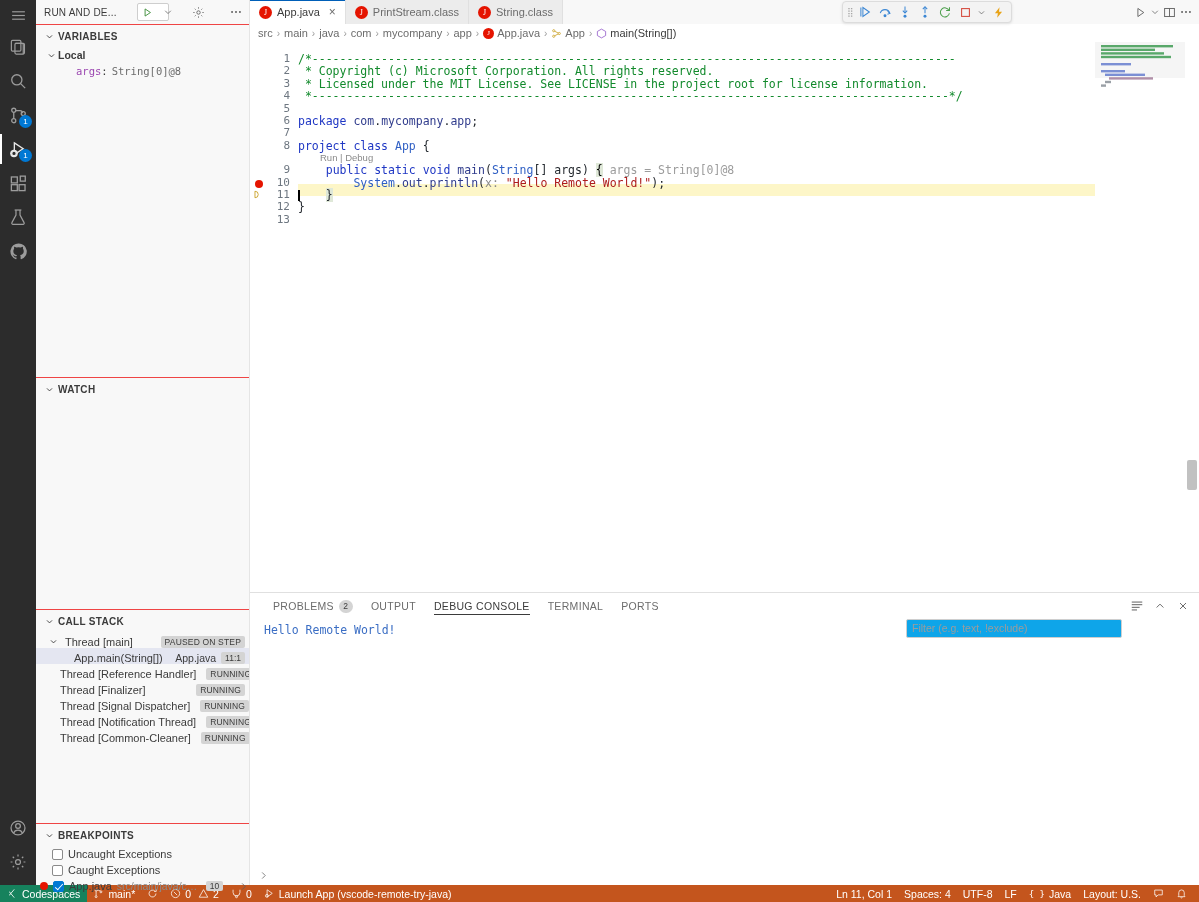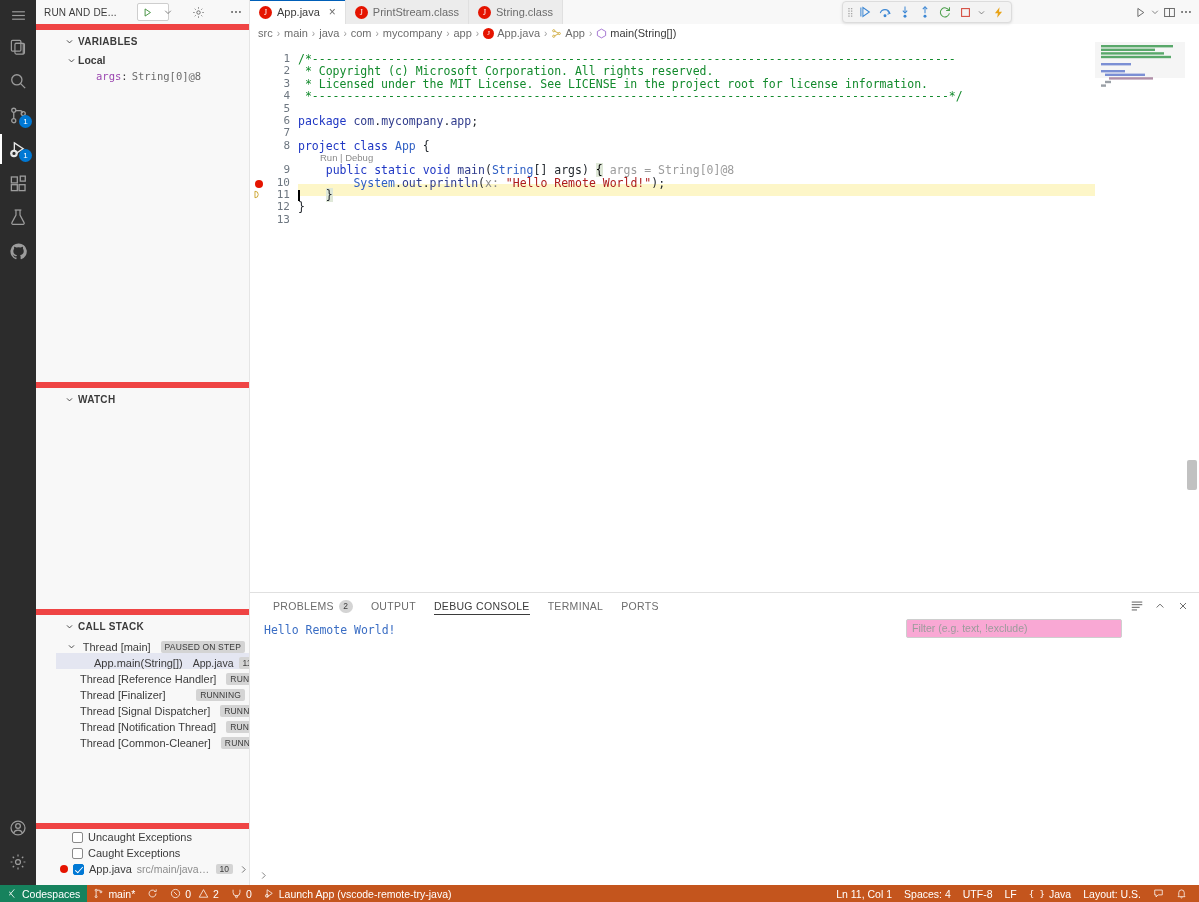--- a/index.html
+++ b/index.html
@@ -51,21 +51,21 @@
     overflow: hidden; text-overflow: ellipsis; max-width: 74px; text-transform: uppercase;
   }
   .launch-select {
     display: flex; align-items: center; gap: 5px; background: #ffffff;
     border: 1px solid #cecece; height: 18px; border-radius: 2px; padding: 0 3px 0 4px;
     flex: 1; min-width: 0;
   }
   .launch-label { font-size: 11px; color: #3b3b3b; flex: 1; white-space: nowrap; overflow: hidden; }
   .sb-icon-btn { width: 18px; height: 18px; display: flex; align-items: center; justify-content: center; color: #5c5c5c; }
 
-  .section { border-top: 6px solid #ef4444; padding-left: 20px; }
+  .section { border-top: 1px solid #ef4444; }
   .section:first-of-type { border-top: none; }
   .sec-head {
     height: 22px; display: flex; align-items: center; padding-left: 6px; gap: 2px;
     font-size: 10px; font-weight: bold; color: #3b3b3b; letter-spacing: .03em;
     background: #f8f8f8;
   }
   .twisty { width: 14px; height: 14px; display: inline-flex; align-items: center; justify-content: center; color: #3b3b3b; }
 
   .tree-row {
     height: 16px; display: flex; align-items: center; font-size: 11px;
@@ -207,21 +207,21 @@
   .ptab.active::after {
     content: ""; position: absolute; left: 9px; right: 9px; bottom: 4px; height: 1px; background: #3b3b3b;
   }
   .ptab-badge {
     background: #d4d4d4; color: #3b3b3b; border-radius: 8px; min-width: 14px; height: 13px;
     font-size: 8.5px; display: inline-flex; align-items: center; justify-content: center; padding: 0 4px;
   }
   .panel-actions { margin-left: auto; display: flex; align-items: center; gap: 7px; padding-right: 8px; }
   .filter-input {
     width: 216px; height: 19px; border: 1px solid #cecece; border-radius: 2px;
-    background: #f9a8d4; font-size: 10.5px; color: #3b3b3b; padding: 0 5px;
+    background: #0ea5e9; font-size: 10.5px; color: #3b3b3b; padding: 0 5px;
     font-family: "Liberation Sans", sans-serif; outline: none; margin-top: 44px;
   }
   .filter-input::placeholder { color: #9c9c9c; }
   .pa-icon { color: #5c5c5c; width: 16px; height: 16px; display: flex; align-items: center; justify-content: center; }
 
   .console-body {
     flex: 1; padding: 4px 0 0 14px; font-family: "DejaVu Sans Mono", "Liberation Mono", monospace;
     font-size: 11.5px; color: #3b6ec4; position: relative; overflow: hidden;
   }
   .console-prompt {
@@ -439,20 +439,28 @@
           </div>
           <div class="cs-row" style="padding-left:24px">
             <span class="cs-label">Thread [Common-Cleaner]</span>
             <span class="cs-spacer"></span>
             <span class="cs-tag">RUNNING</span>
           </div>
         </div>
       </div>
 
       <div class="section" style="height:62px">
+        <div class="sec-head">
+          <span class="twisty">
+            <svg width="9" height="9" viewBox="0 0 16 16" fill="none" stroke="currentColor" stroke-width="1.6">
+                <path d="M3.5 6 L8 10.5 L12.5 6"></path>
+              </svg>
+          </span>
+          <span>BREAKPOINTS</span>
+        </div>
         <div>
           <div class="bp-row">
             <span class="bp-cb"></span>
             <span>Uncaught Exceptions</span>
           </div>
           <div class="bp-row">
             <span class="bp-cb"></span>
             <span>Caught Exceptions</span>
           </div>
           <div class="bp-row" style="padding-left:16px">

